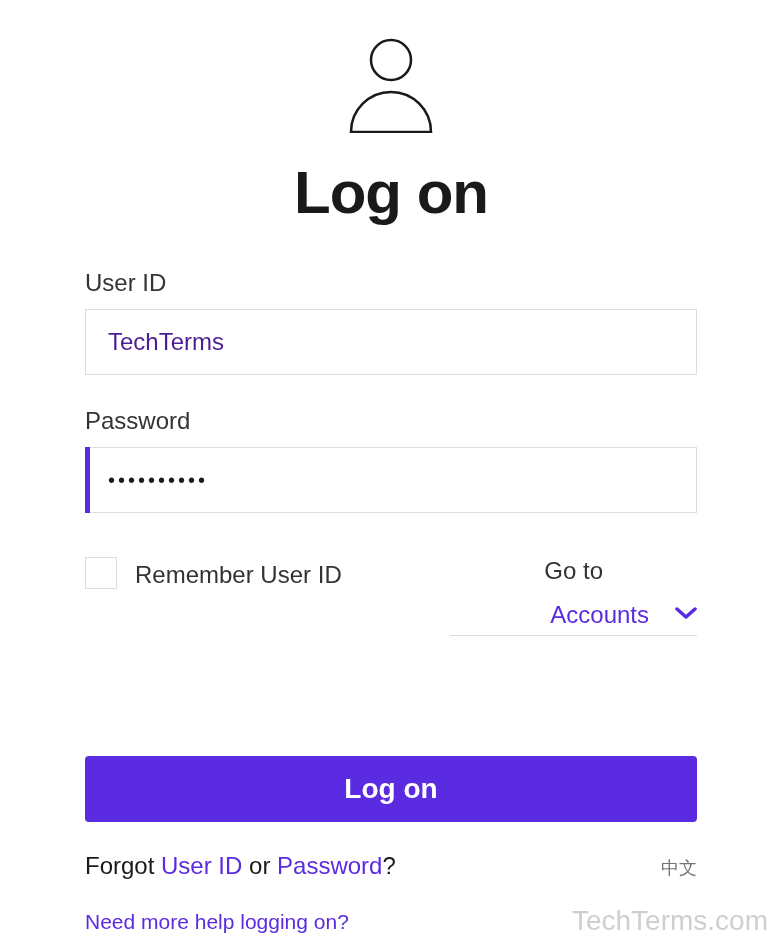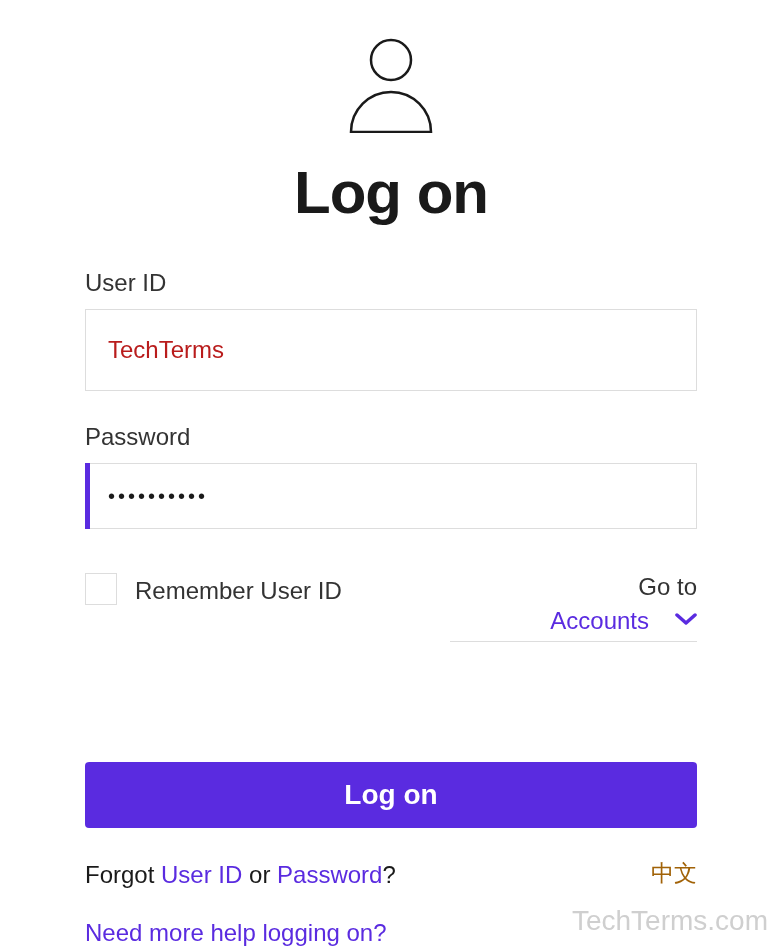--- a/index.html
+++ b/index.html
@@ -39,25 +39,25 @@
       margin-bottom: 32px;
     }
     .field-label {
       font-size: 24px;
       color: #333;
       margin-bottom: 12px;
       font-weight: 400;
     }
     .text-input {
       width: 100%;
-      height: 82px;
+      height: 66px;
       border: 1px solid #ddd;
       font-size: 24px;
       padding: 13px 22px;
-      color: #b91c1c;
+      color: #4c1d95;
       outline: none;
       font-family: inherit;
       background: #fff;
     }
     .password-wrap {
       position: relative;
       width: 100%;
     }
     .password-wrap::before {
       content: "";
@@ -103,21 +103,22 @@
     .remember-label {
       font-size: 24px;
       color: #333;
     }
     .goto-wrap {
       text-align: right;
     }
     .goto-label {
       font-size: 24px;
       color: #333;
-      margin-bottom: 6px;
+      margin-bottom: 16px;
+      text-align: center;
     }
     .goto-select {
       display: flex;
       align-items: center;
       justify-content: flex-end;
       gap: 26px;
       border-bottom: 1px solid #ddd;
       padding-bottom: 6px;
       padding-left: 100px;
       cursor: pointer;
@@ -151,28 +152,28 @@
     }
     .forgot-text {
       color: #1a1a1a;
     }
     .link {
       color: #5a2be0;
       text-decoration: none;
       cursor: pointer;
     }
     .language-link {
-      color: #a16207;
-      font-size: 23px;
+      color: #737373;
+      font-size: 18px;
       cursor: pointer;
     }
     .help-link {
       display: inline-block;
       color: #5a2be0;
-      font-size: 24px;
+      font-size: 21px;
       margin-top: 30px;
       cursor: pointer;
     }
     .watermark {
       position: absolute;
       bottom: 10px;
       right: 14px;
       color: #cfcfcf;
       font-size: 28px;
       font-weight: 500;

